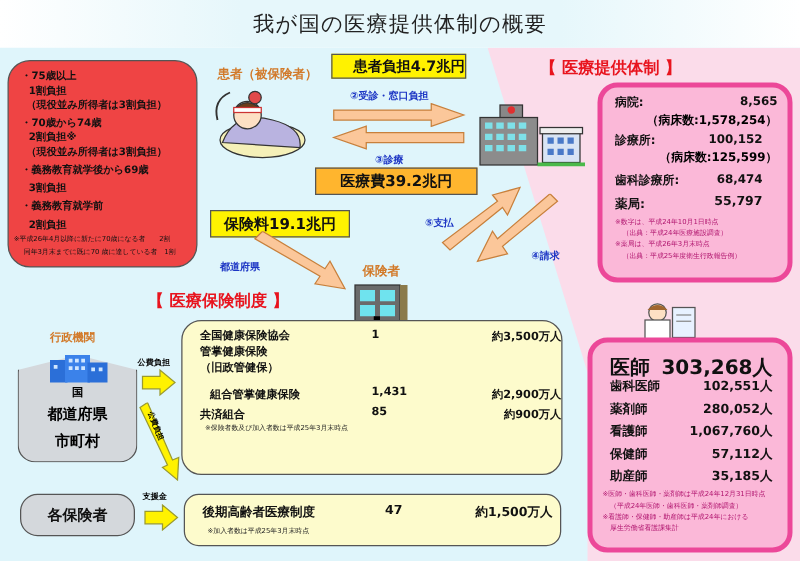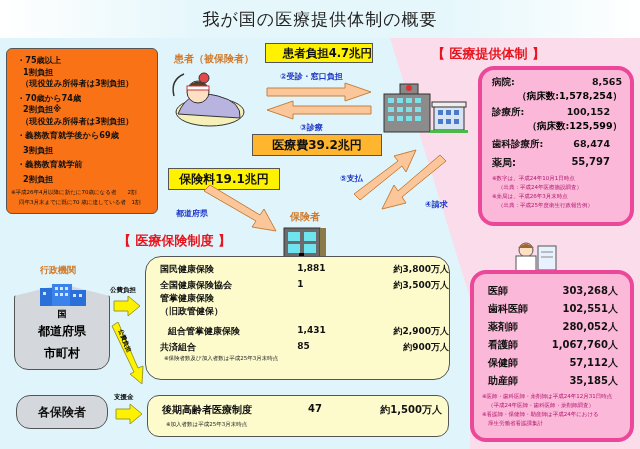--- a/index.html
+++ b/index.html
@@ -22,21 +22,21 @@
     position: absolute; left: 0; top: 0; width: 640px; height: 38px;
     background: linear-gradient(90deg, #ffffff 0%, #e6f7fb 30%, #e6f7fb 70%, #ffffff 100%);
   }
   .title {
     position: absolute; left: 0; top: 8px; width: 640px; text-align: center;
     font-size: 17px; color: #222; letter-spacing: 1px;
   }
   .abs { position: absolute; }
   .green-box {
     left: 6px; top: 48px; width: 152px; height: 166px;
-    background: #f97316; border: 1px solid #555; border-radius: 6px;
+    background: #ef4444; border: 1px solid #555; border-radius: 18px;
     padding: 6px 6px 0 10px; font-size: 8.2px; font-weight: bold; color: #111; line-height: 11.5px;
   }
   .green-box .blk { margin-bottom: 3px; }
   .green-box .ind { padding-left: 6px; }
   .green-box .ind2 { padding-left: 4px; }
   .green-box .note { font-size: 5.5px; font-weight: normal; line-height: 8px; margin-left: -6px; margin-top: 2px; }
   .patient-label { left: 174px; top: 52px; font-size: 10px; font-weight: bold; color: #d27a2a; }
   .yellow-label {
     background: #fff200; border: 1px solid #555; font-weight: bold; color: #111;
     text-align: center; font-size: 11px;
@@ -203,25 +203,20 @@
   <rect x="6" y="6" width="12" height="9" fill="#6fe3ee"></rect>
     <rect x="22" y="6" width="12" height="9" fill="#6fe3ee"></rect>
   <rect x="6" y="18" width="12" height="9" fill="#6fe3ee"></rect>
     <rect x="22" y="18" width="12" height="9" fill="#6fe3ee"></rect>
   <rect x="17" y="27" width="5" height="5" fill="#000"></rect>
 </svg>
 
 <div class="abs red-heading" style="left:118px;top:232px">【 医療保険制度 】</div>
 
 <div class="abs yellow-box" style="left:145px;top:256px;width:305px;height:124px;padding:6px 0 0 14px;">
-  <div class="tbl-row" style="height:16px">
-    <span class="c1">国民健康保険</span>
-    <span class="c2">1,881</span>
-    <span class="c3">約3,800万人</span>
-  </div>
   <div class="tbl-row" style="height:44px;align-items:flex-start">
     <span class="c1" style="white-space:pre-line;line-height:13px">全国健康保険協会
 管掌健康保険
 （旧政管健保）</span>
     <span class="c2">1</span>
     <span class="c3">約3,500万人</span>
   </div>
   <div class="tbl-row" style="height:16px;margin-top:2px">
     <span class="c1" style="padding-left:8px">組合管掌健康保険</span>
     <span class="c2">1,431</span>
@@ -284,21 +279,21 @@
 <svg class="abs" style="left:508px;top:240px" width="56" height="36">
   <circle cx="18" cy="10" r="7" fill="#fde0c4" stroke="#555"></circle>
   <path d="M10 8 Q18 0 26 8" fill="#a0662e"></path>
   <rect x="8" y="16" width="20" height="18" fill="#fff" stroke="#555"></rect>
   <rect x="30" y="6" width="18" height="24" fill="#e8f2ff" stroke="#555"></rect>
   <line x1="33" y1="12" x2="45" y2="12" stroke="#888"></line>
   <line x1="33" y1="17" x2="45" y2="17" stroke="#888"></line>
 </svg>
 
 <div class="abs pink-box" style="left:470px;top:270px;width:164px;height:172px;padding:10px 12px 0 14px;">
-  <div class="row" style="font-size:10px;height:18px">
+  <div class="row" style="font-size:16px;height:18px">
       <span>医師</span>
       <span>303,268人</span>
     </div>
   <div class="row" style="font-size:10px;height:18px">
       <span>歯科医師</span>
       <span>102,551人</span>
     </div>
   <div class="row" style="font-size:10px;height:18px">
       <span>薬剤師</span>
       <span>280,052人</span>

